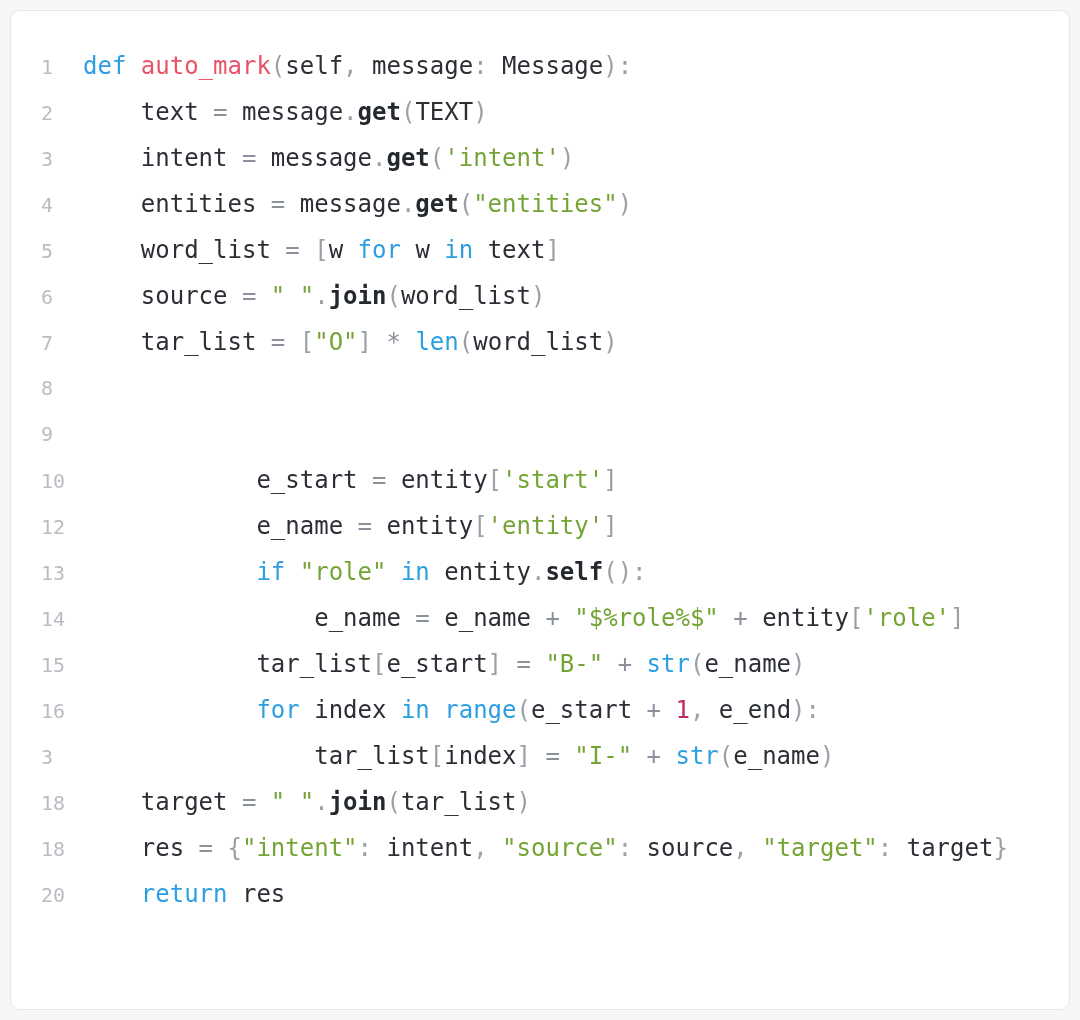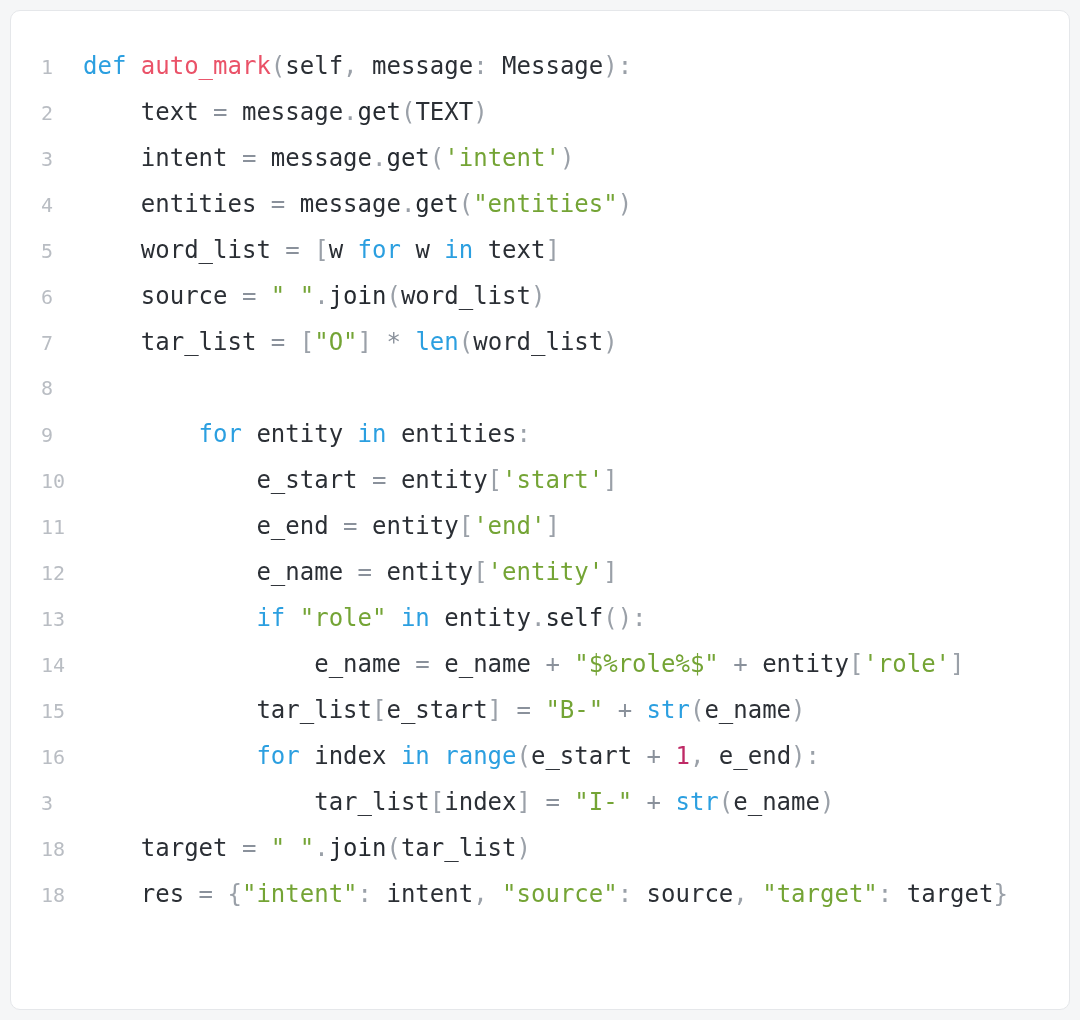--- a/index.html
+++ b/index.html
@@ -46,21 +46,21 @@
     user-select: none;
   }
   .src {
     white-space: pre;
     color: var(--c-va, #2b2f35);
   }
   .tk-kw { color: var(--c-kw, #2b9fe0); }
   .tk-fn { color: var(--c-fn, #ea5268); }
   .tk-st { color: var(--c-st, #74a435); }
   .tk-nu { color: var(--c-nu, #bf2a66); }
-  .tk-me { color: var(--c-me, #24292f); font-weight: normal; }
+  .tk-me { color: var(--c-me, #24292f); font-weight: bold; }
   .tk-va { color: var(--c-va, #2b2f35); }
   .tk-pu { color: var(--c-pu, #9aa0a8); }
   .tk-op { color: var(--c-op, #8a919b); }
   .tk-ws { color: transparent; }
 </style>
 </head>
 <body>
 
 <div class="card">
   <div class="code-block" id="code-block">
@@ -90,29 +90,24 @@
       </div>
       <div class="line">
         <span class="ln">7</span>
         <span class="src"><span class="tk-ws">    </span><span class="tk-va">tar_list</span><span class="tk-op"> = </span><span class="tk-pu">[</span><span class="tk-st">"O"</span><span class="tk-pu">]</span><span class="tk-op"> * </span><span class="tk-kw">len</span><span class="tk-pu">(</span><span class="tk-va">word_list</span><span class="tk-pu">)</span></span>
       </div>
       <div class="line">
         <span class="ln">8</span>
       </div>
       <div class="line">
         <span class="ln">9</span>
-        <span class="src"><span class="tk-ws">        </span><span class="tk-kw">for</span><span class="tk-ws"> </span><span class="tk-va">entity</span><span class="tk-ws"> </span><span class="tk-kw">in</span><span class="tk-ws"> </span><span class="tk-va">entities</span><span class="tk-pu">:</span></span>
       </div>
       <div class="line">
         <span class="ln">10</span>
         <span class="src"><span class="tk-ws">            </span><span class="tk-va">e_start</span><span class="tk-op"> = </span><span class="tk-va">entity</span><span class="tk-pu">[</span><span class="tk-st">'start'</span><span class="tk-pu">]</span></span>
-      </div>
-      <div class="line">
-        <span class="ln">11</span>
-        <span class="src"><span class="tk-ws">            </span><span class="tk-va">e_end</span><span class="tk-op"> = </span><span class="tk-va">entity</span><span class="tk-pu">[</span><span class="tk-st">'end'</span><span class="tk-pu">]</span></span>
       </div>
       <div class="line">
         <span class="ln">12</span>
         <span class="src"><span class="tk-ws">            </span><span class="tk-va">e_name</span><span class="tk-op"> = </span><span class="tk-va">entity</span><span class="tk-pu">[</span><span class="tk-st">'entity'</span><span class="tk-pu">]</span></span>
       </div>
       <div class="line">
         <span class="ln">13</span>
         <span class="src"><span class="tk-ws">            </span><span class="tk-kw">if</span><span class="tk-ws"> </span><span class="tk-st">"role"</span><span class="tk-ws"> </span><span class="tk-kw">in</span><span class="tk-ws"> </span><span class="tk-va">entity</span><span class="tk-pu">.</span><span class="tk-me">self</span><span class="tk-pu">():</span></span>
       </div>
       <div class="line">
@@ -132,14 +127,18 @@
         <span class="src"><span class="tk-ws">                </span><span class="tk-va">tar_list</span><span class="tk-pu">[</span><span class="tk-va">index</span><span class="tk-pu">]</span><span class="tk-op"> = </span><span class="tk-st">"I-"</span><span class="tk-op"> + </span><span class="tk-kw">str</span><span class="tk-pu">(</span><span class="tk-va">e_name</span><span class="tk-pu">)</span></span>
       </div>
       <div class="line">
         <span class="ln">18</span>
         <span class="src"><span class="tk-ws">    </span><span class="tk-va">target</span><span class="tk-op"> = </span><span class="tk-st">" "</span><span class="tk-pu">.</span><span class="tk-me">join</span><span class="tk-pu">(</span><span class="tk-va">tar_list</span><span class="tk-pu">)</span></span>
       </div>
       <div class="line">
         <span class="ln">18</span>
         <span class="src"><span class="tk-ws">    </span><span class="tk-va">res</span><span class="tk-op"> = </span><span class="tk-pu">{</span><span class="tk-st">"intent"</span><span class="tk-pu">:</span><span class="tk-ws"> </span><span class="tk-va">intent</span><span class="tk-pu">,</span><span class="tk-ws"> </span><span class="tk-st">"source"</span><span class="tk-pu">:</span><span class="tk-ws"> </span><span class="tk-va">source</span><span class="tk-pu">,</span><span class="tk-ws"> </span><span class="tk-st">"target"</span><span class="tk-pu">:</span><span class="tk-ws"> </span><span class="tk-va">target</span><span class="tk-pu">}</span></span>
       </div>
+      <div class="line">
+        <span class="ln">20</span>
+        <span class="src"><span class="tk-ws">    </span><span class="tk-kw">return</span><span class="tk-ws"> </span><span class="tk-va">res</span></span>
+      </div>
     </div>
 </div>
 
 </body></html>

